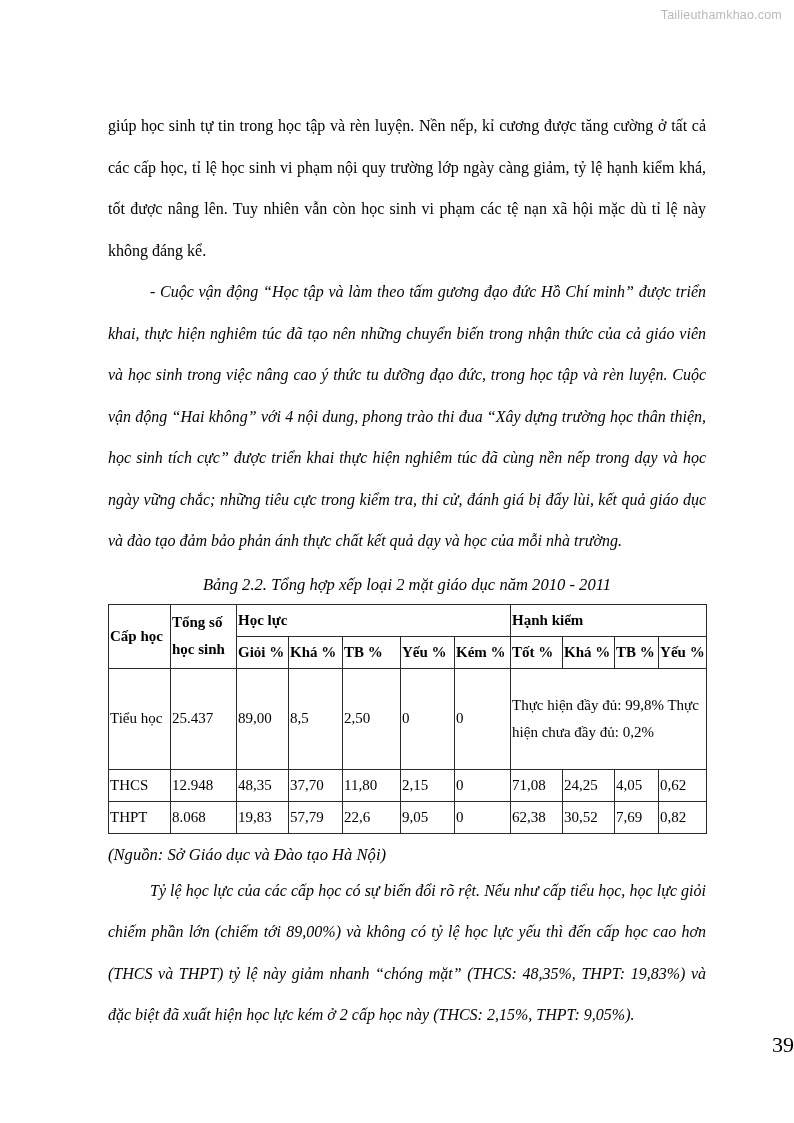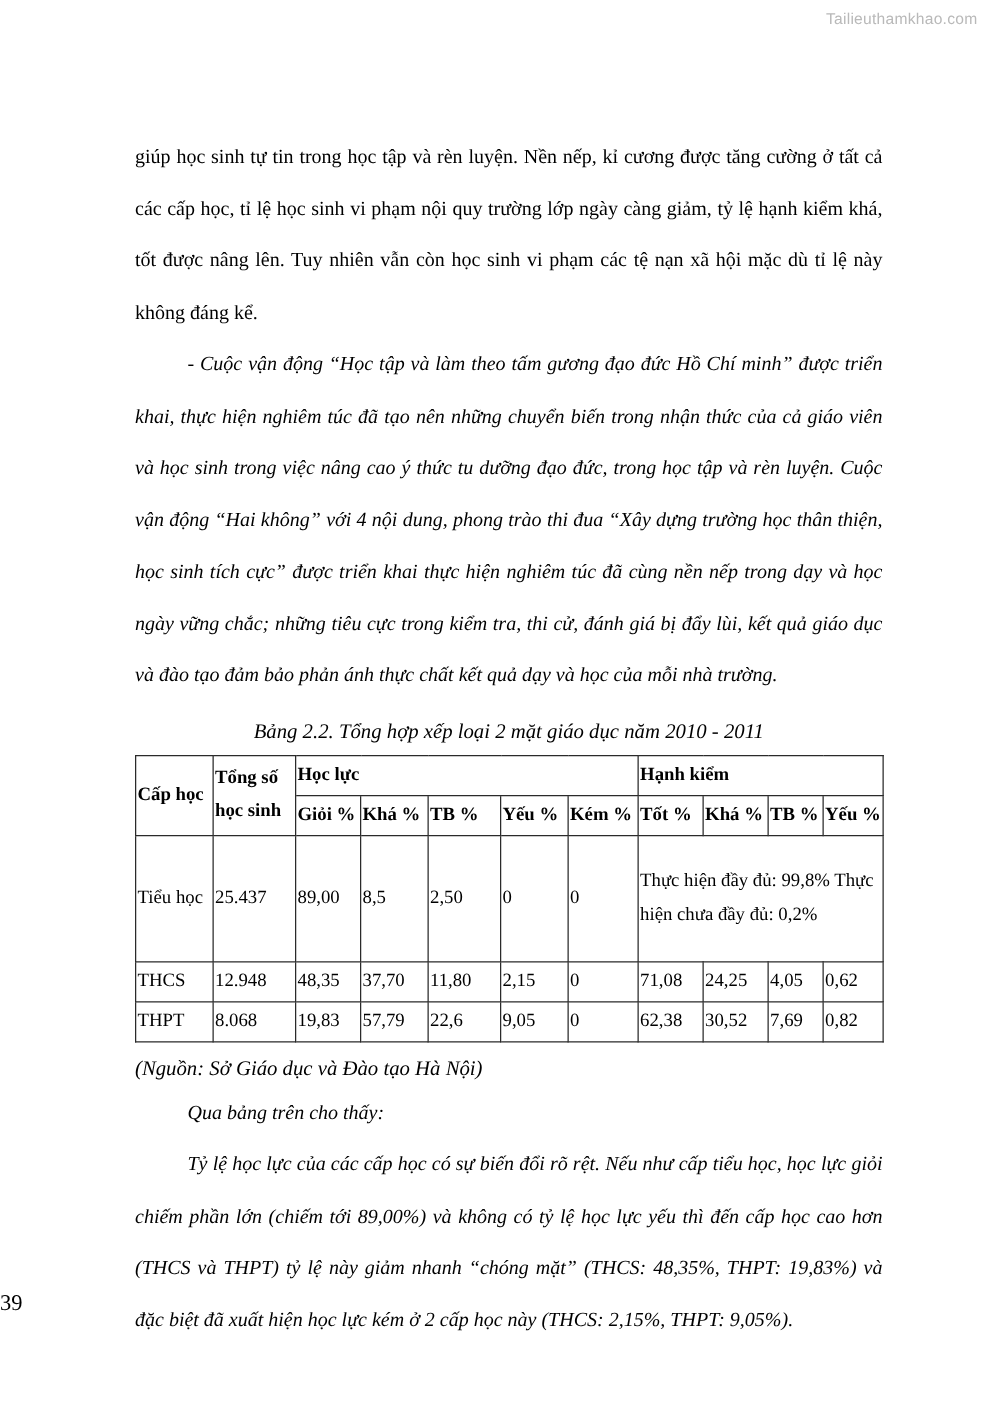--- a/index.html
+++ b/index.html
@@ -102,22 +102,22 @@
     line-height: 30px;
   }
   .after-table {
     margin-top: 6px;
   }
   .pageno {
     position: absolute;
     left: 0;
     right: 0;
     top: 1032px;
-    text-align: left;
-    font-size: 18px;
+    text-align: right;
+    font-size: 22px;
   }
 </style>
 </head>
 <body>
 
 <div class="page">
 
   <div class="watermark">Tailieuthamkhao.com</div>
 
   <div class="content">
@@ -197,21 +197,20 @@
           <td>62,38</td>
           <td>30,52</td>
           <td>7,69</td>
           <td>0,82</td>
         </tr>
       </tbody>
     </table>
 
     <div class="source">(Nguồn: Sở Giáo dục và Đào tạo Hà Nội)</div>
 
-    <p class="body indent after-table">Qua bảng trên cho thấy:</p>
 
     <p class="body indent">Tỷ lệ học lực của các cấp học có sự biến đổi rõ rệt. Nếu như cấp tiểu học, học lực giỏi chiếm phần lớn (chiếm tới 89,00%) và không có tỷ lệ học lực yếu thì đến cấp học cao hơn (THCS và THPT) tỷ lệ này giảm nhanh “chóng mặt” (THCS: 48,35%, THPT: 19,83%) và đặc biệt đã xuất hiện học lực kém ở 2 cấp học này (THCS: 2,15%, THPT: 9,05%).</p>
 
   </div>
 
   <div class="pageno">39</div>
 
 </div>
 
 </body></html>

